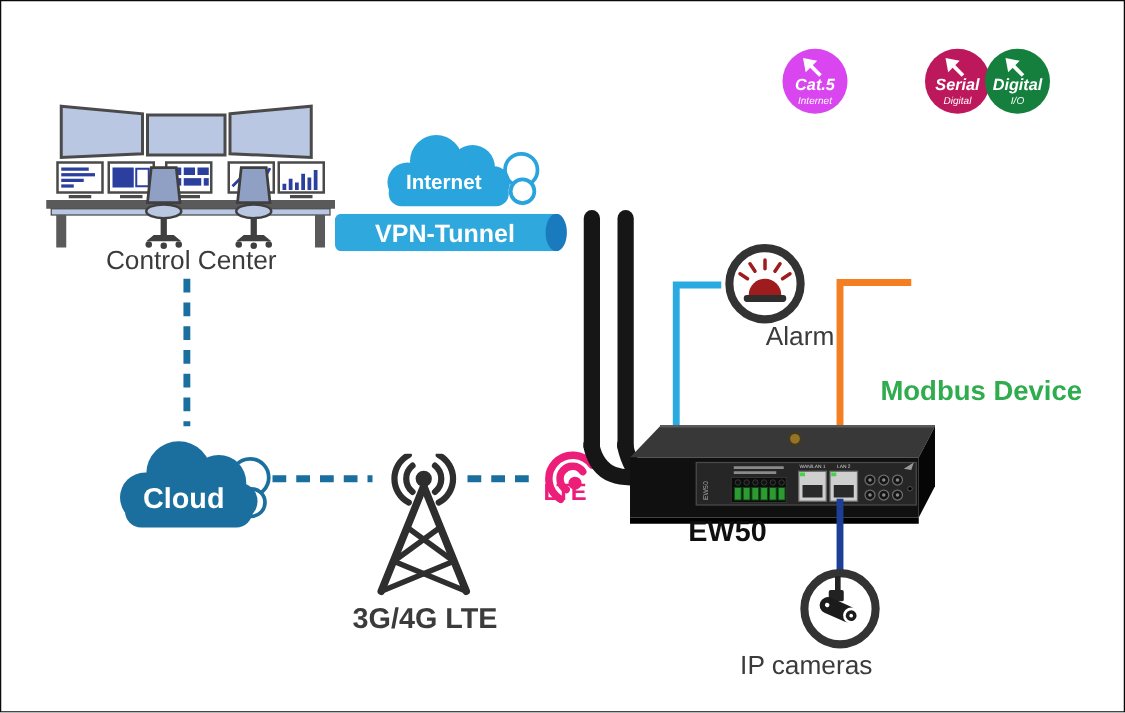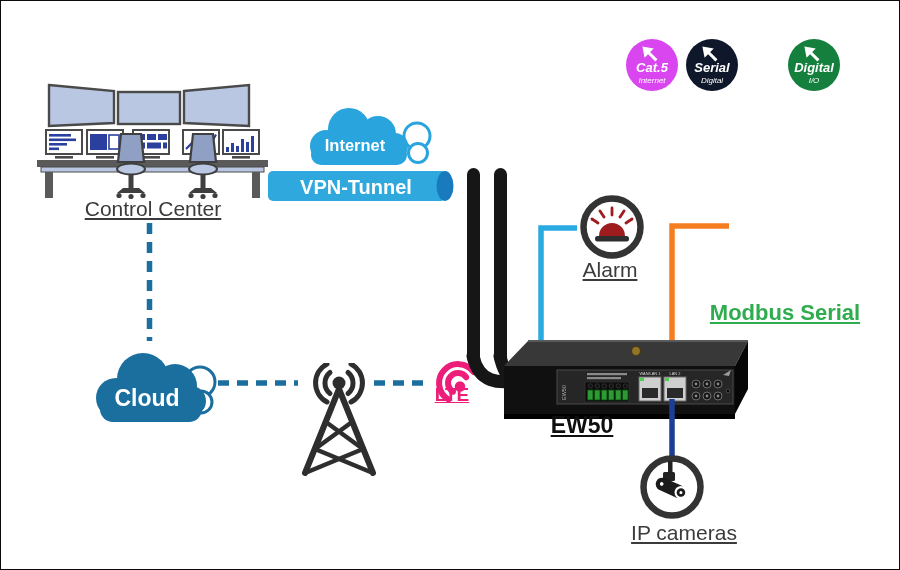--- a/index.html
+++ b/index.html
@@ -4,21 +4,21 @@
 <style>
   html,body { margin:0; padding:0; background:#e8e8e8; }
   .stage {
     position:relative; width:900px; height:570px; background:#ffffff;
     overflow:hidden; font-family:"Liberation Sans", sans-serif;
     box-shadow: inset 0 0 0 1px #0a0a0a;
   }
   .abs { position:absolute; }
   svg { display:block; }
   svg text { font-family:"Liberation Sans", sans-serif; }
-  .lbl { position:absolute; text-align:center; color:#3b3b3b; font-size:21px; line-height:1.1;text-decoration:underline; }
+  .lbl { position:absolute; text-align:center; color:#3b3b3b; font-size:21px; line-height:1.1; }
   .lbl.bold { font-weight:bold; }
   .badge {
     position:absolute; top:39px; width:52px; height:52px; border-radius:50%;
     color:#fff; font-style:italic; text-align:center;
   }
   .badge-arrow { position:absolute; top:3px; left:12px; width:21px; height:21px; }
   .badge-label { position:absolute; top:21px; left:0; width:100%; font-weight:bold; font-size:13px; }
   .badge-sub   { position:absolute; top:37px; left:0; width:100%; font-size:8px; }
   .plc-box {
     position:absolute; left:732px; top:172px; width:96px; height:126px;
@@ -39,21 +39,21 @@
   </svg>
 
   <div class="badge" style="left:626px;background:#d946ef">
     <svg class="badge-arrow" viewBox="0 0 24 24">
       <path d="M21 21 L10 10" stroke="#ffffff" stroke-width="3.4"></path>
       <polygon points="5,5 18,7.5 7.5,18" fill="#ffffff"></polygon>
     </svg>
     <div class="badge-label">Cat.5</div>
     <div class="badge-sub">Internet</div>
   </div>
-  <div class="badge" style="left:686px;background:#0f172a">
+  <div class="badge" style="left:740px;background:#be185d">
     <svg class="badge-arrow" viewBox="0 0 24 24">
       <path d="M21 21 L10 10" stroke="#ffffff" stroke-width="3.4"></path>
       <polygon points="5,5 18,7.5 7.5,18" fill="#ffffff"></polygon>
     </svg>
     <div class="badge-label">Serial</div>
     <div class="badge-sub">Digital</div>
   </div>
   <div class="badge" style="left:788px;background:#15803d">
     <svg class="badge-arrow" viewBox="0 0 24 24">
       <path d="M21 21 L10 10" stroke="#ffffff" stroke-width="3.4"></path>
@@ -173,20 +173,21 @@
       <path d="M56 26 L22 110"></path>
         <path d="M56 26 L90 110"></path>
     </g>
     <g stroke="#2e2e2e" stroke-width="4.5" stroke-linecap="round">
       <path d="M42.9 59 L80 86"></path>
         <path d="M69 59 L32 86"></path>
       <path d="M32 86 L90 110"></path>
         <path d="M80 86 L22 110"></path>
     </g>
   </svg>
+  <div class="lbl bold" style="left:263px;top:482px;width:154px;font-size:23px">3G/4G LTE</div>
 
   <svg class="abs" style="left:430px;top:356px" width="46" height="48" viewBox="0 0 46 48">
     <g stroke="#ED1E79" stroke-width="6" stroke-linecap="round" fill="none">
       <path d="M43.6 16.1 A19 19 0 1 0 18.5 43.5"></path>
       <path d="M36.2 21.3 A10 10 0 1 0 23 35.7"></path>
     </g>
     <circle cx="30" cy="30.5" r="5.2" fill="#ED1E79"></circle>
   </svg>
   <div class="lbl bold" style="left:427px;top:385px;width:50px;font-size:19px;color:#ED1E79">LTE</div>
 
@@ -261,30 +262,30 @@
     <path d="M22 44 A13 13 0 0 1 48 44 Z" fill="#9E1B1E"></path>
     <rect x="18" y="44" width="34" height="5.5" rx="2.5" fill="#2e2e2e"></rect>
     <g stroke="#9E1B1E" stroke-width="2.8" stroke-linecap="round">
       <path d="M35 23 L35 16"></path>
       <path d="M27 25 L23 19"></path>
         <path d="M43 25 L47 19"></path>
       <path d="M21 31 L15 27"></path>
         <path d="M49 31 L55 27"></path>
     </g>
   </svg>
-  <div class="lbl" style="left:560px;top:258px;width:100px">Alarm</div>
-
-  <div class="lbl bold" style="left:695px;top:301px;width:180px;font-size:22px;color:#2FAC4E">Modbus Serial</div>
+  <div class="lbl" style="left:590px;top:258px;width:100px">Alarm</div>
+
+  <div class="lbl bold" style="left:695px;top:301px;width:180px;font-size:22px;color:#2FAC4E">Modbus Device</div>
 
   <svg class="abs" style="left:637px;top:452px" width="70" height="70" viewBox="0 0 70 70">
     <circle cx="35" cy="35" r="28.5" fill="#ffffff" stroke="#333333" stroke-width="6.5"></circle>
     <rect x="31" y="9" width="4.5" height="13" fill="#222222"></rect>
     <rect x="26" y="20" width="12" height="9" rx="1.5" fill="#222222"></rect>
     <g transform="rotate(24 35 36)">
       <rect x="18" y="30" width="31" height="13" rx="6.5" fill="#1b1b1b"></rect>
       <circle cx="45" cy="36.5" r="5.4" fill="#1b1b1b" stroke="#ffffff" stroke-width="2.2"></circle>
       <circle cx="45" cy="36.5" r="1.5" fill="#ffffff"></circle>
       <circle cx="24" cy="36.5" r="1.8" fill="#ffffff"></circle>
     </g>
   </svg>
-  <div class="lbl" style="left:614px;top:521px;width:140px">IP cameras</div>
+  <div class="lbl" style="left:575px;top:521px;width:140px">IP cameras</div>
 
 </div>
 
 </body></html>

